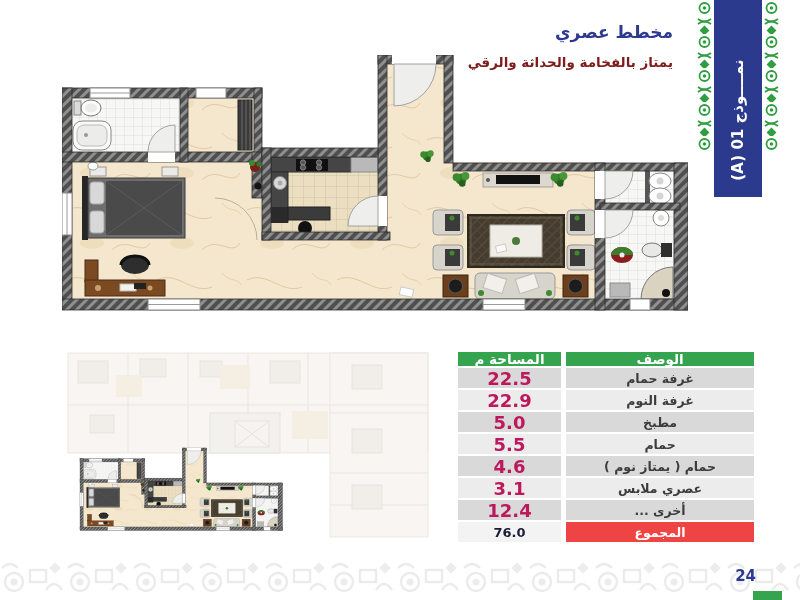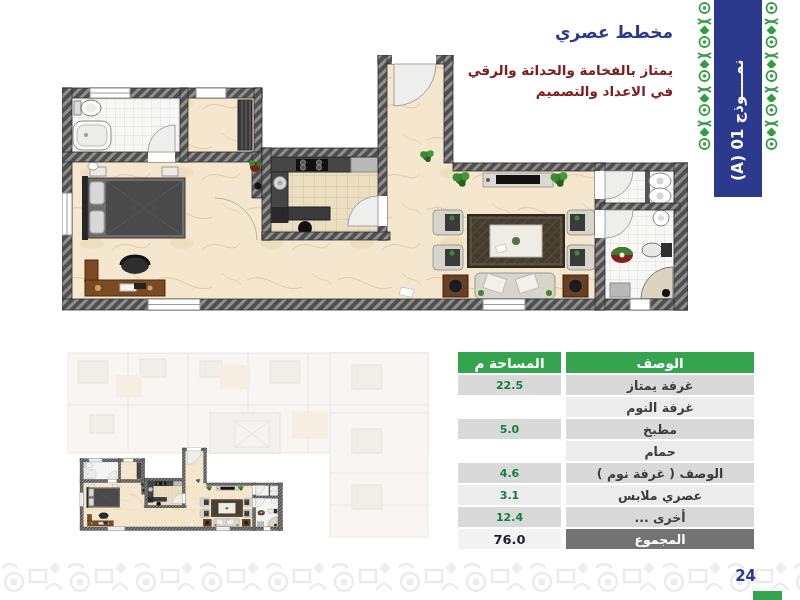--- a/index.html
+++ b/index.html
@@ -3,39 +3,39 @@
 <meta charset="utf-8">
 <style>
   html,body{margin:0;padding:0;background:#fff;}
   .page{position:relative;width:800px;height:600px;background:#ffffff;overflow:hidden;
         font-family:"DejaVu Sans","Liberation Sans",sans-serif;}
   svg{display:block;}
   .abs{position:absolute;}
 
   
   .head-block{position:absolute;top:22px;right:127px;width:300px;text-align:right;direction:rtl;}
-  .head-title{color:#2b3990;font-size:17px;font-weight:bold;margin-bottom:18px;}
+  .head-title{color:#2b3990;font-size:17px;font-weight:bold;margin-bottom:10px;}
   .head-sub{color:#7f1d1d;font-size:13.5px;font-weight:bold;line-height:1.55;}
 
   
   .banner{position:absolute;top:0;left:714px;width:48px;height:197px;background:#2b3a8d;}
   .banner-label{position:absolute;left:50%;top:120px;transform:translate(-50%,-50%) rotate(-90deg);
      white-space:nowrap;direction:rtl;color:#ffffff;font-weight:bold;font-size:15px;letter-spacing:.5px;}
   .orn{position:absolute;top:0;width:19px;height:153px;}
   .orn-l{left:695px;} .orn-r{left:762px;}
 
   
   .area-table{position:absolute;left:458px;top:352px;width:296px;direction:rtl;font-weight:bold;}
   .t-row{display:flex;justify-content:space-between;margin-bottom:2px;}
   .t-cell{height:20px;display:flex;align-items:center;justify-content:center;font-size:12.5px;}
   .c-desc{width:63.5%;} .c-area{width:34.8%;}
-  .t-head .t-cell{background:#34a44f;color:#fff;height:21px;font-size:13.5px;}
+  .t-head .t-cell{background:#34a44f;color:#fff;height:14px;font-size:13.5px;}
   .row-a .t-cell{background:#d9d9d9;} .row-b .t-cell{background:#ececec;}
-  .t-body .c-desc{color:#3c3c3c;} .t-body .c-area{color:#15803d;font-size:11px;}
-  .t-total .c-desc{background:#737373;color:#fff;}
+  .t-body .c-desc{color:#3c3c3c;} .t-body .c-area{color:#be185d;font-size:18px;}
+  .t-total .c-desc{background:#ef4444;color:#fff;}
   .t-total .c-area{background:#f3f3f3;color:#1d1d38;font-size:13px;}
 
   
   .pagenum{position:absolute;top:567px;right:44px;color:#2b3990;font-size:15px;font-weight:bold;text-align:center;}
   .page-bar{position:absolute;top:591px;right:18px;width:29px;height:9px;background:#34a44f;}
 
   .bottom-orn{position:absolute;left:0;bottom:0;width:800px;height:42px;}
 </style>
 </head>
 <body>
@@ -261,21 +261,20 @@
         <rect x="232" y="66" width="36" height="28"></rect>
       </g>
     </g>
     <use href="#apt" transform="translate(20,103) scale(0.3236)"></use>
   </svg>
 
   <div class="head-block">
     <div class="head-title">مخطط عصري</div>
     <div class="head-sub">
       <div>يمتاز بالفخامة والحداثة والرقي</div>
-      <div>في الاعداد والتصميم</div>
     </div>
   </div>
 
   <svg class="orn orn-l" viewBox="0 0 19 153">
     <defs>
       <pattern id="ornpat" width="19" height="34" patternUnits="userSpaceOnUse">
         <g stroke="#2f9e41" fill="none" stroke-width="1.8">
           <circle cx="9.5" cy="8" r="5"></circle>
           <path d="M3,19 q6,5 13,0"></path>
           <path d="M3,24 q6,-5 13,0"></path>
@@ -293,35 +292,37 @@
     <rect width="19" height="153" fill="url(#ornpat)"></rect>
   </svg>
 
   <div class="area-table" dir="rtl">
     <div class="t-row t-head">
       <div class="t-cell c-desc">الوصف</div>
       <div class="t-cell c-area">المساحة م</div>
     </div>
     <div class="t-body">
       <div class="t-row row-a">
-        <div class="t-cell c-desc">غرفة يمتاز</div>
+        <div class="t-cell c-desc">غرفة حمام</div>
         <div class="t-cell c-area">22.5</div>
       </div>
       <div class="t-row row-b">
         <div class="t-cell c-desc">غرفة النوم</div>
+        <div class="t-cell c-area">22.9</div>
       </div>
       <div class="t-row row-a">
         <div class="t-cell c-desc">مطبخ</div>
         <div class="t-cell c-area">5.0</div>
       </div>
       <div class="t-row row-b">
         <div class="t-cell c-desc">حمام</div>
+        <div class="t-cell c-area">5.5</div>
       </div>
       <div class="t-row row-a">
-        <div class="t-cell c-desc">الوصف ( غرفة نوم )</div>
+        <div class="t-cell c-desc">حمام ( يمتاز نوم )</div>
         <div class="t-cell c-area">4.6</div>
       </div>
       <div class="t-row row-b">
         <div class="t-cell c-desc">عصري ملابس</div>
         <div class="t-cell c-area">3.1</div>
       </div>
       <div class="t-row row-a">
         <div class="t-cell c-desc">أخرى ...</div>
         <div class="t-cell c-area">12.4</div>
       </div>

